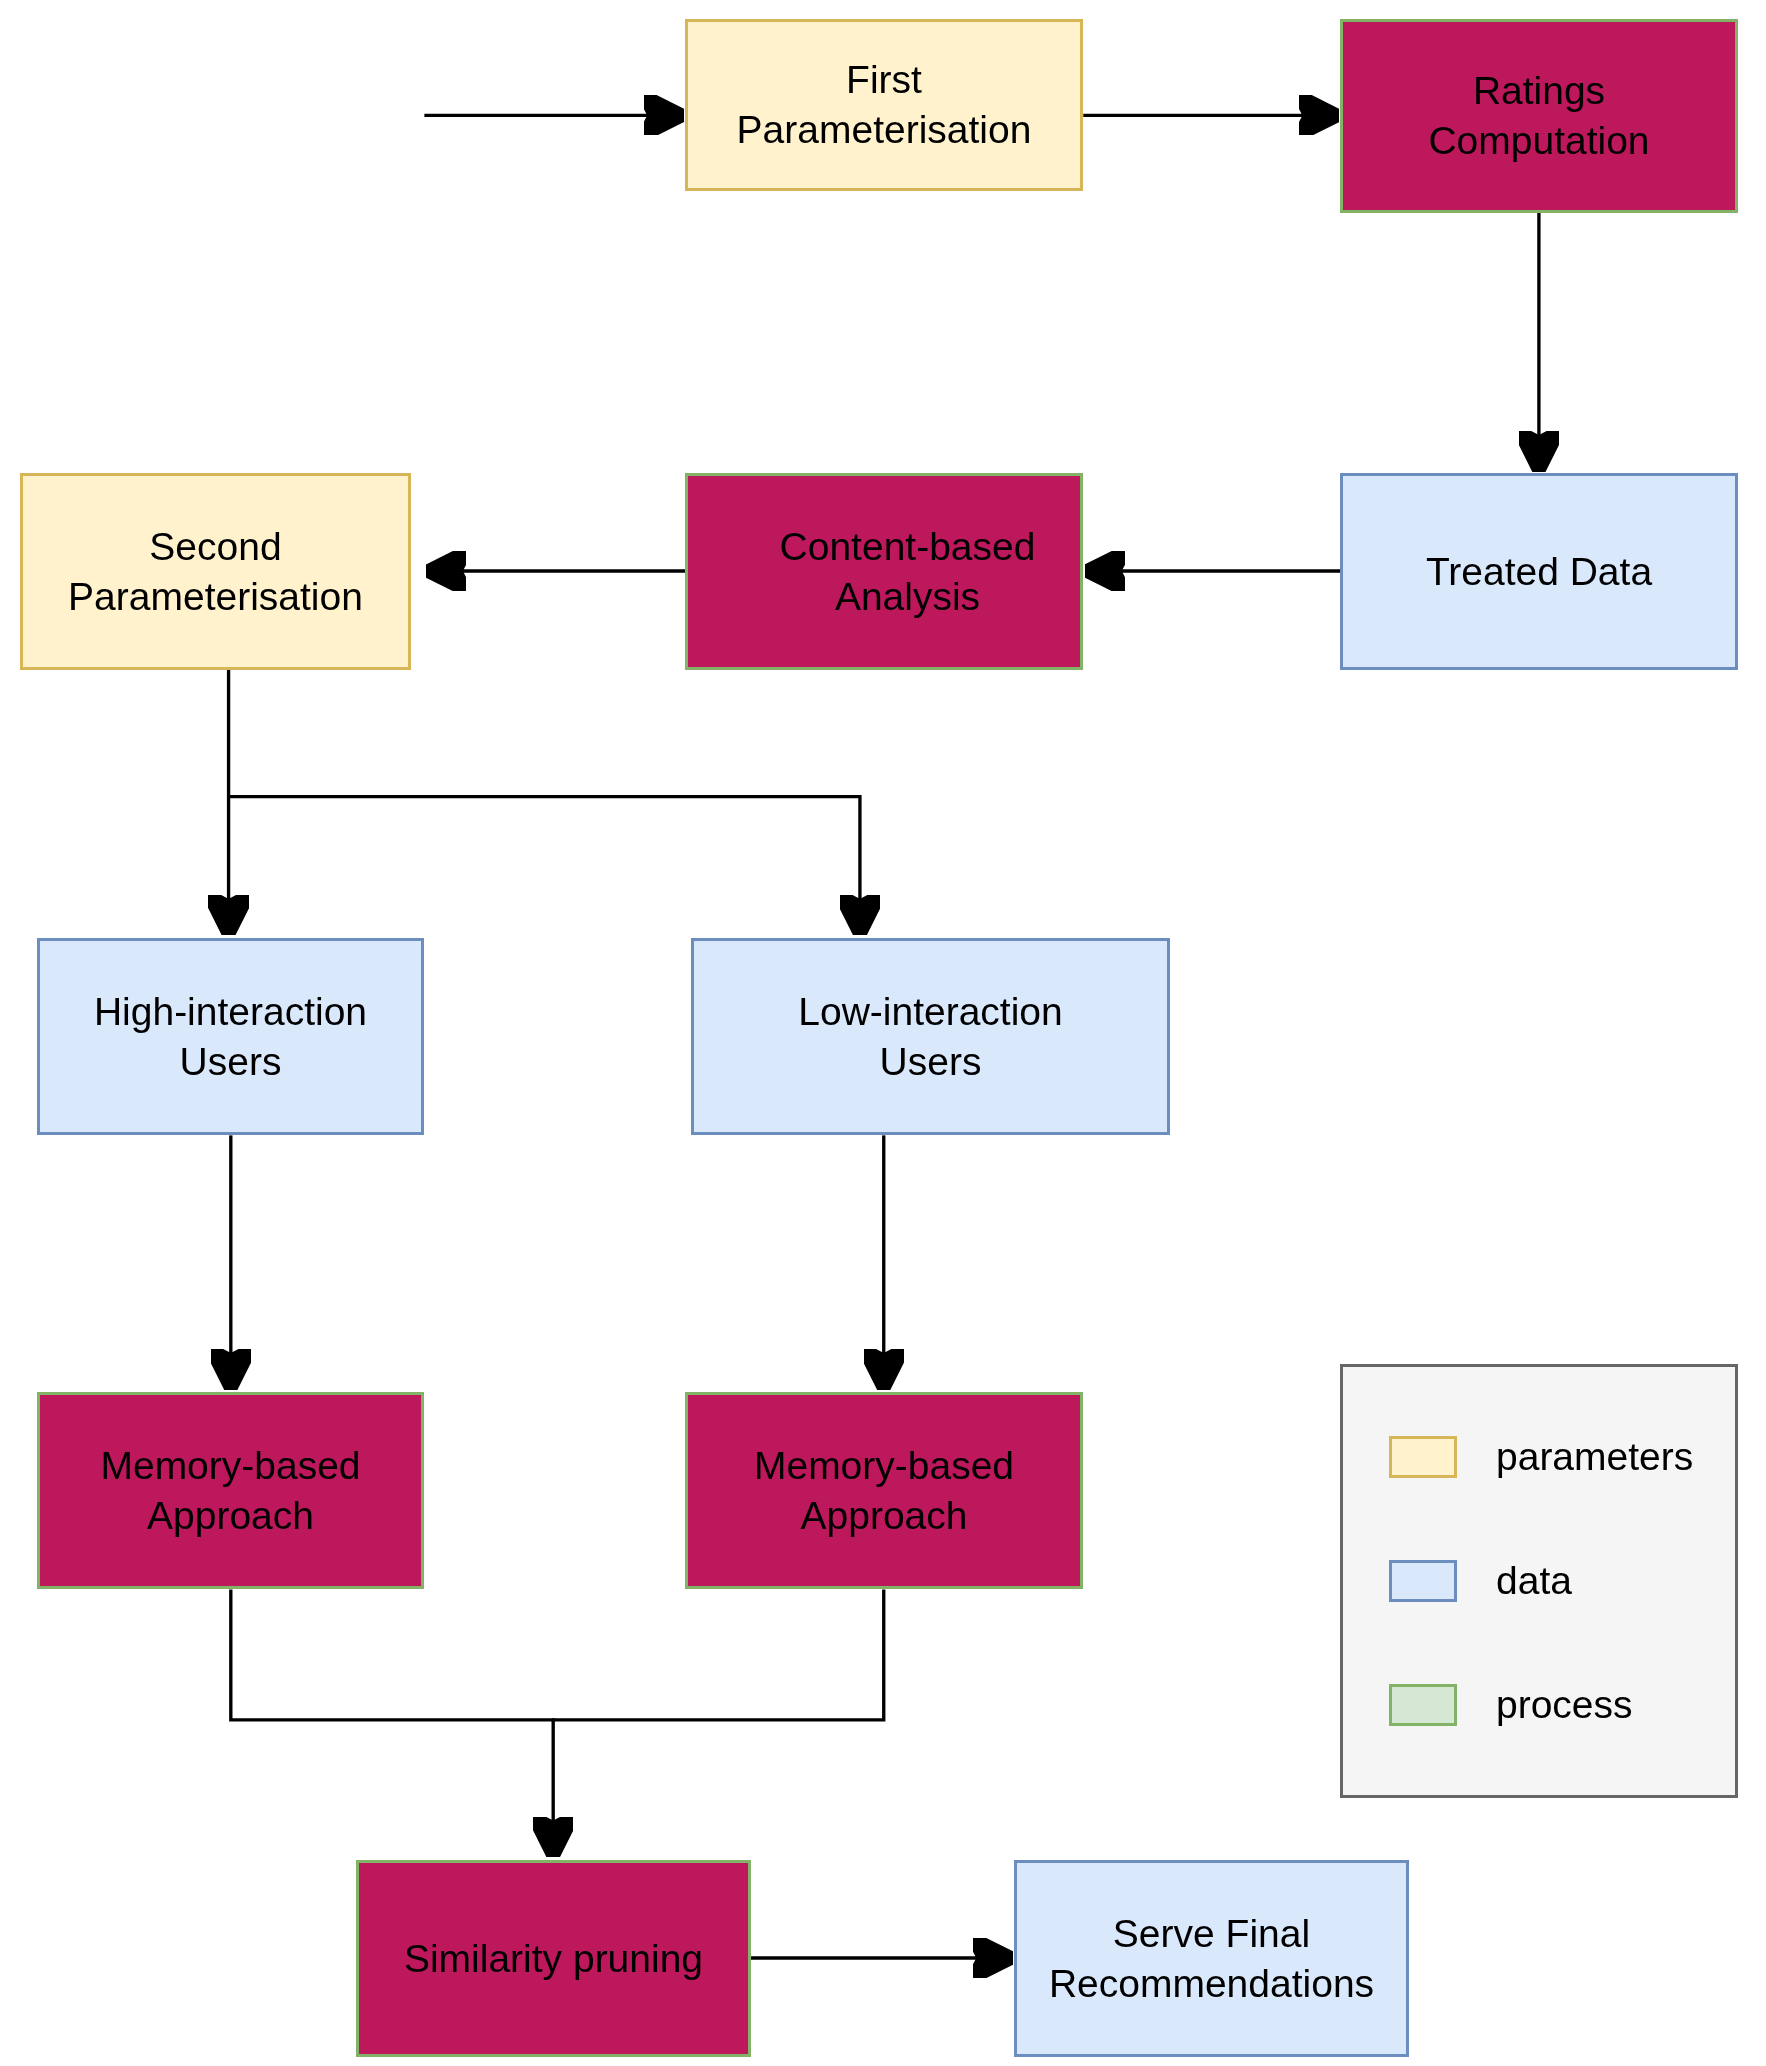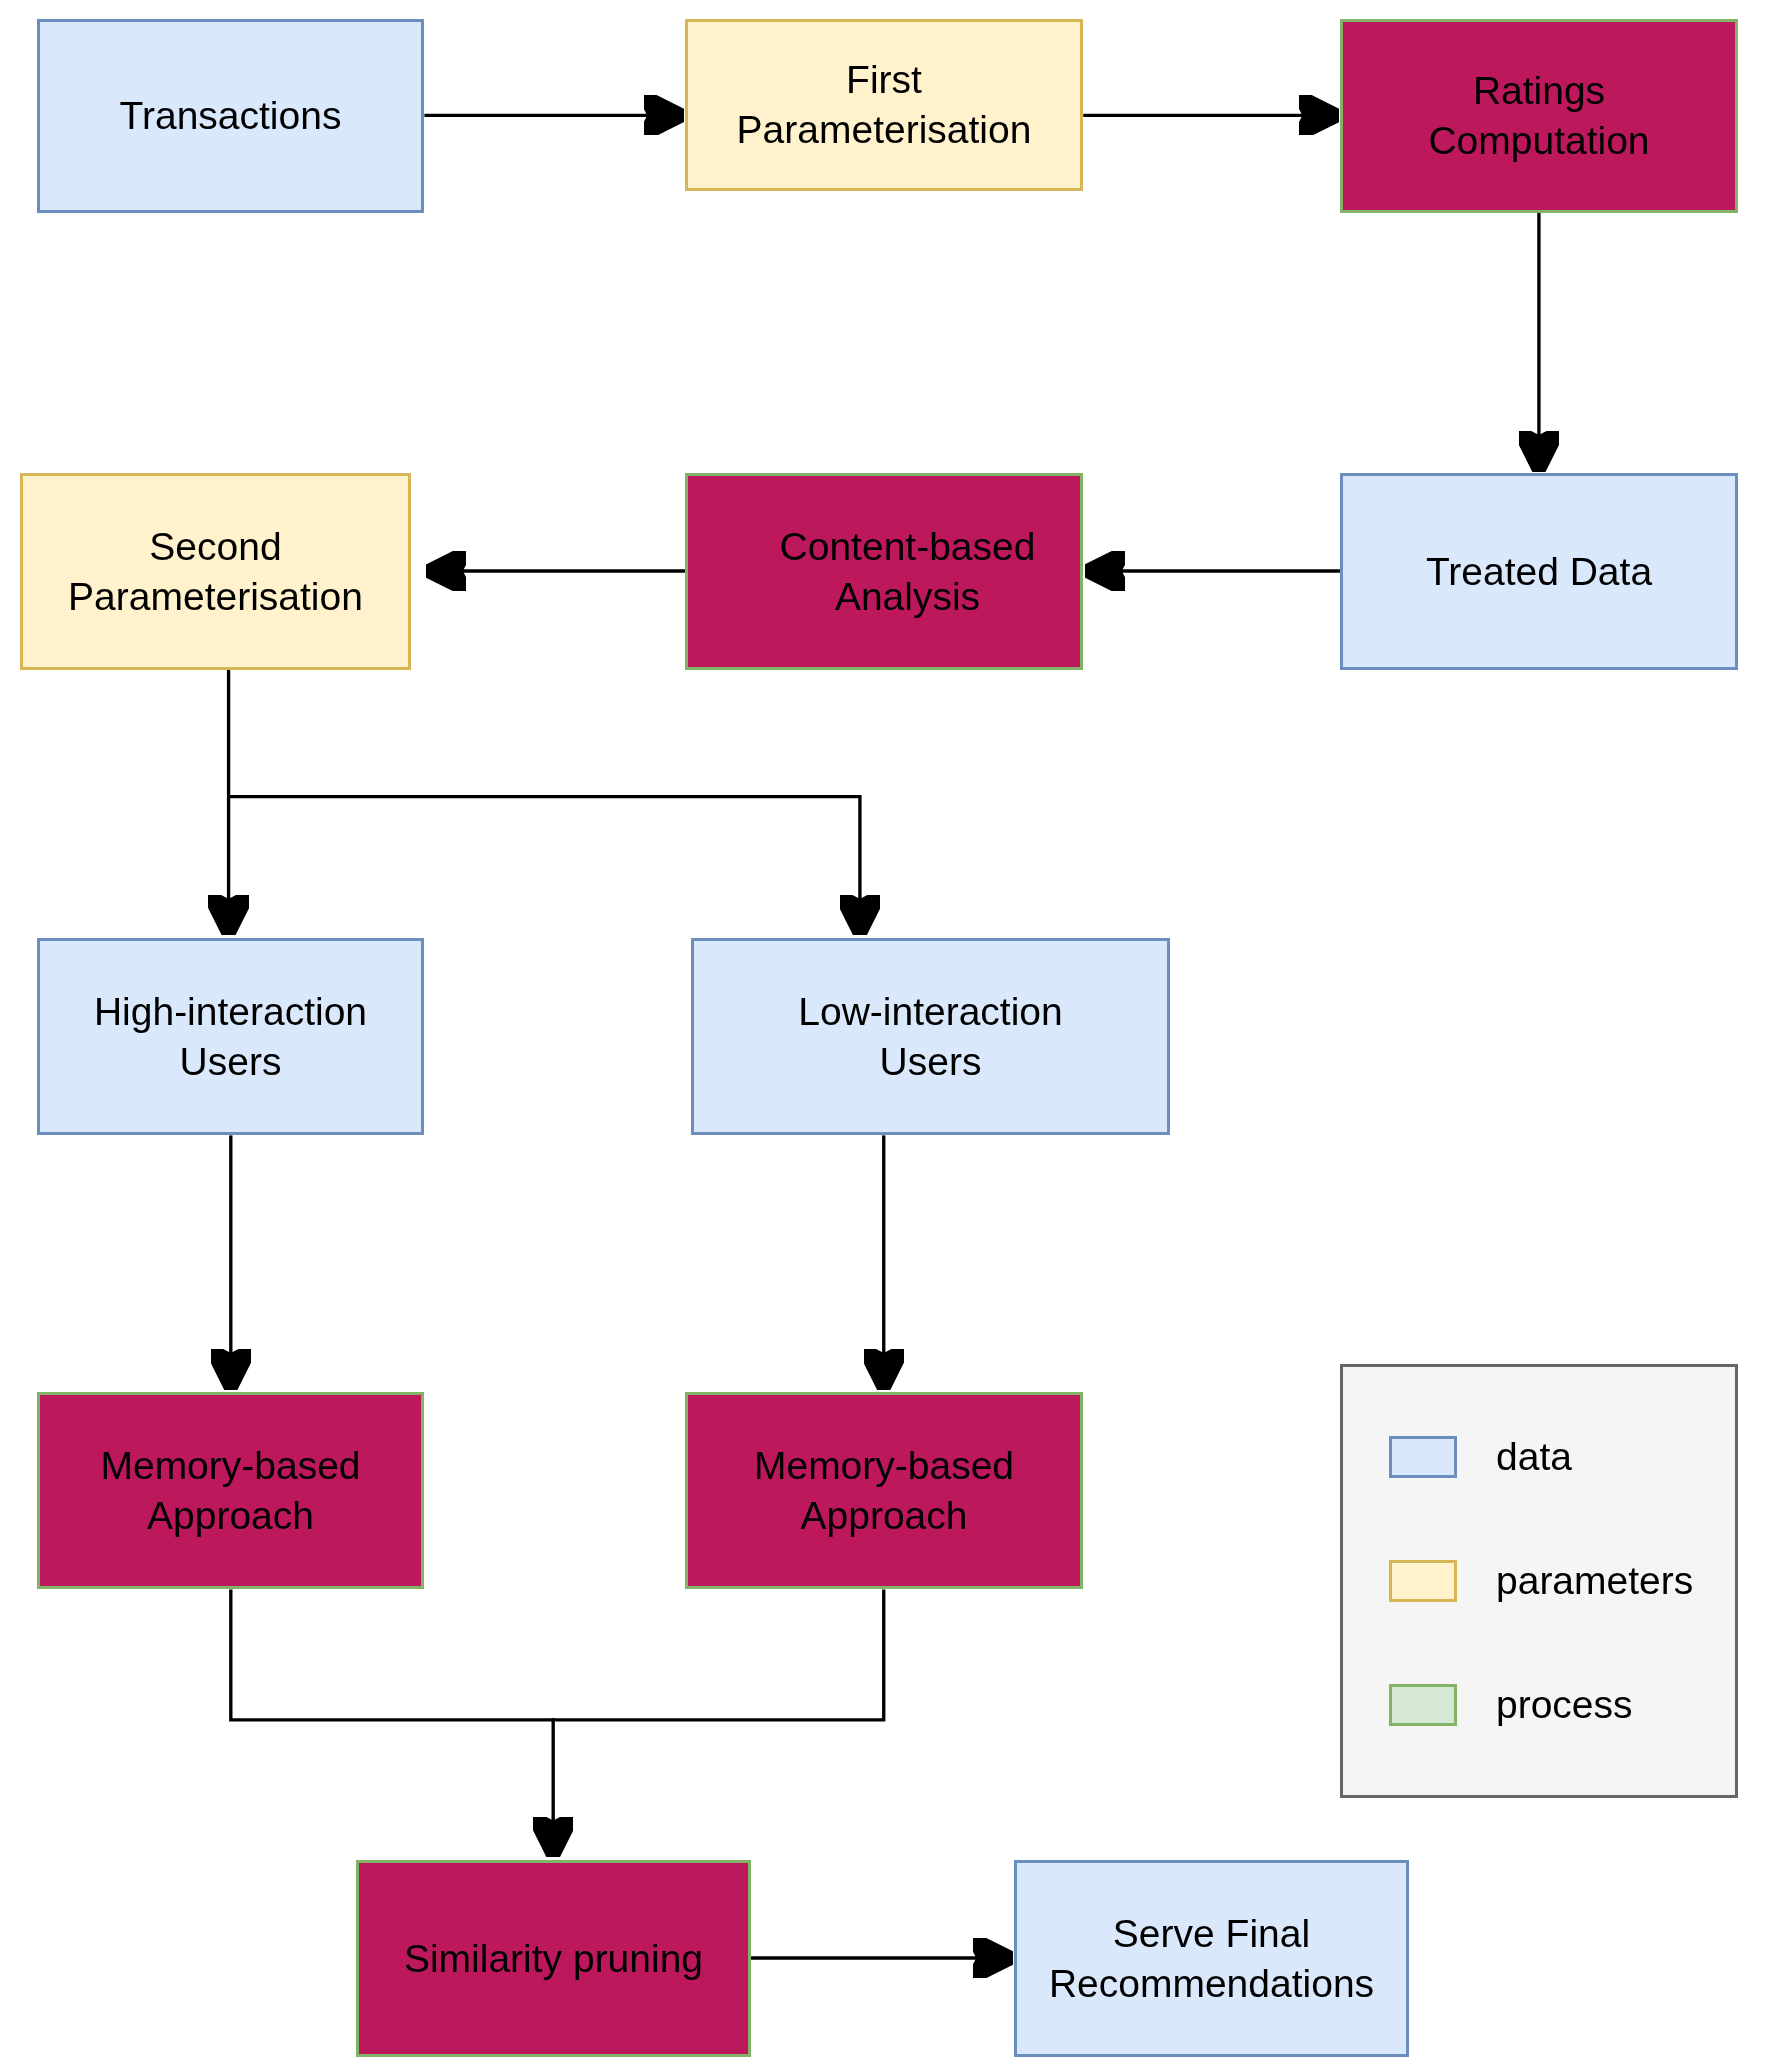--- a/index.html
+++ b/index.html
@@ -57,23 +57,20 @@
     <path d="M 307 900 V 1252" marker-end="url(#arr)"></path>
     <path d="M 307 1070 H 1155 V 1252" marker-end="url(#arr)"></path>
     <path d="M 310 1525 V 1862" marker-end="url(#arr)"></path>
     <path d="M 1187 1525 V 1862" marker-end="url(#arr)"></path>
     <path d="M 310 2135 V 2310 H 745"></path>
     <path d="M 1187 2135 V 2310 H 741"></path>
     <path d="M 743 2310 V 2490" marker-end="url(#arr)"></path>
     <path d="M 1008 2630 H 1356" marker-end="url(#arr)"></path>
   </svg>
 
-  <div class="node n-data" style="left:37px;top:18.6px;width:387px;height:194px;">
-    <span>Transactions</span>
-  </div>
   <div class="node n-param" style="left:685px;top:18.6px;width:398px;height:172px;">
     <span>First
 Parameterisation</span>
   </div>
   <div class="node n-proc" style="left:1340px;top:18.6px;width:398px;height:194px;">
     <span>Ratings
 Computation</span>
   </div>
 
   <div class="node n-param" style="left:20px;top:473px;width:391px;height:197px;">
@@ -109,26 +106,26 @@
   <div class="node n-proc" style="left:356px;top:1860px;width:395px;height:197px;">
     <span>Similarity pruning</span>
   </div>
   <div class="node n-data" style="left:1014px;top:1860px;width:395px;height:197px;">
     <span>Serve Final
 Recommendations</span>
   </div>
 
   <div class="legend" style="left:1340px;top:1364px;width:398px;height:434px;">
     <div class="lrow">
+      <span class="sw sw-param"></span>
+      <span class="llabel">parameters</span>
+    </div>
+    <div class="lrow">
       <span class="sw sw-data"></span>
       <span class="llabel">data</span>
-    </div>
-    <div class="lrow">
-      <span class="sw sw-param"></span>
-      <span class="llabel">parameters</span>
     </div>
     <div class="lrow">
       <span class="sw sw-proc"></span>
       <span class="llabel">process</span>
     </div>
   </div>
 
 </div>
 
 

